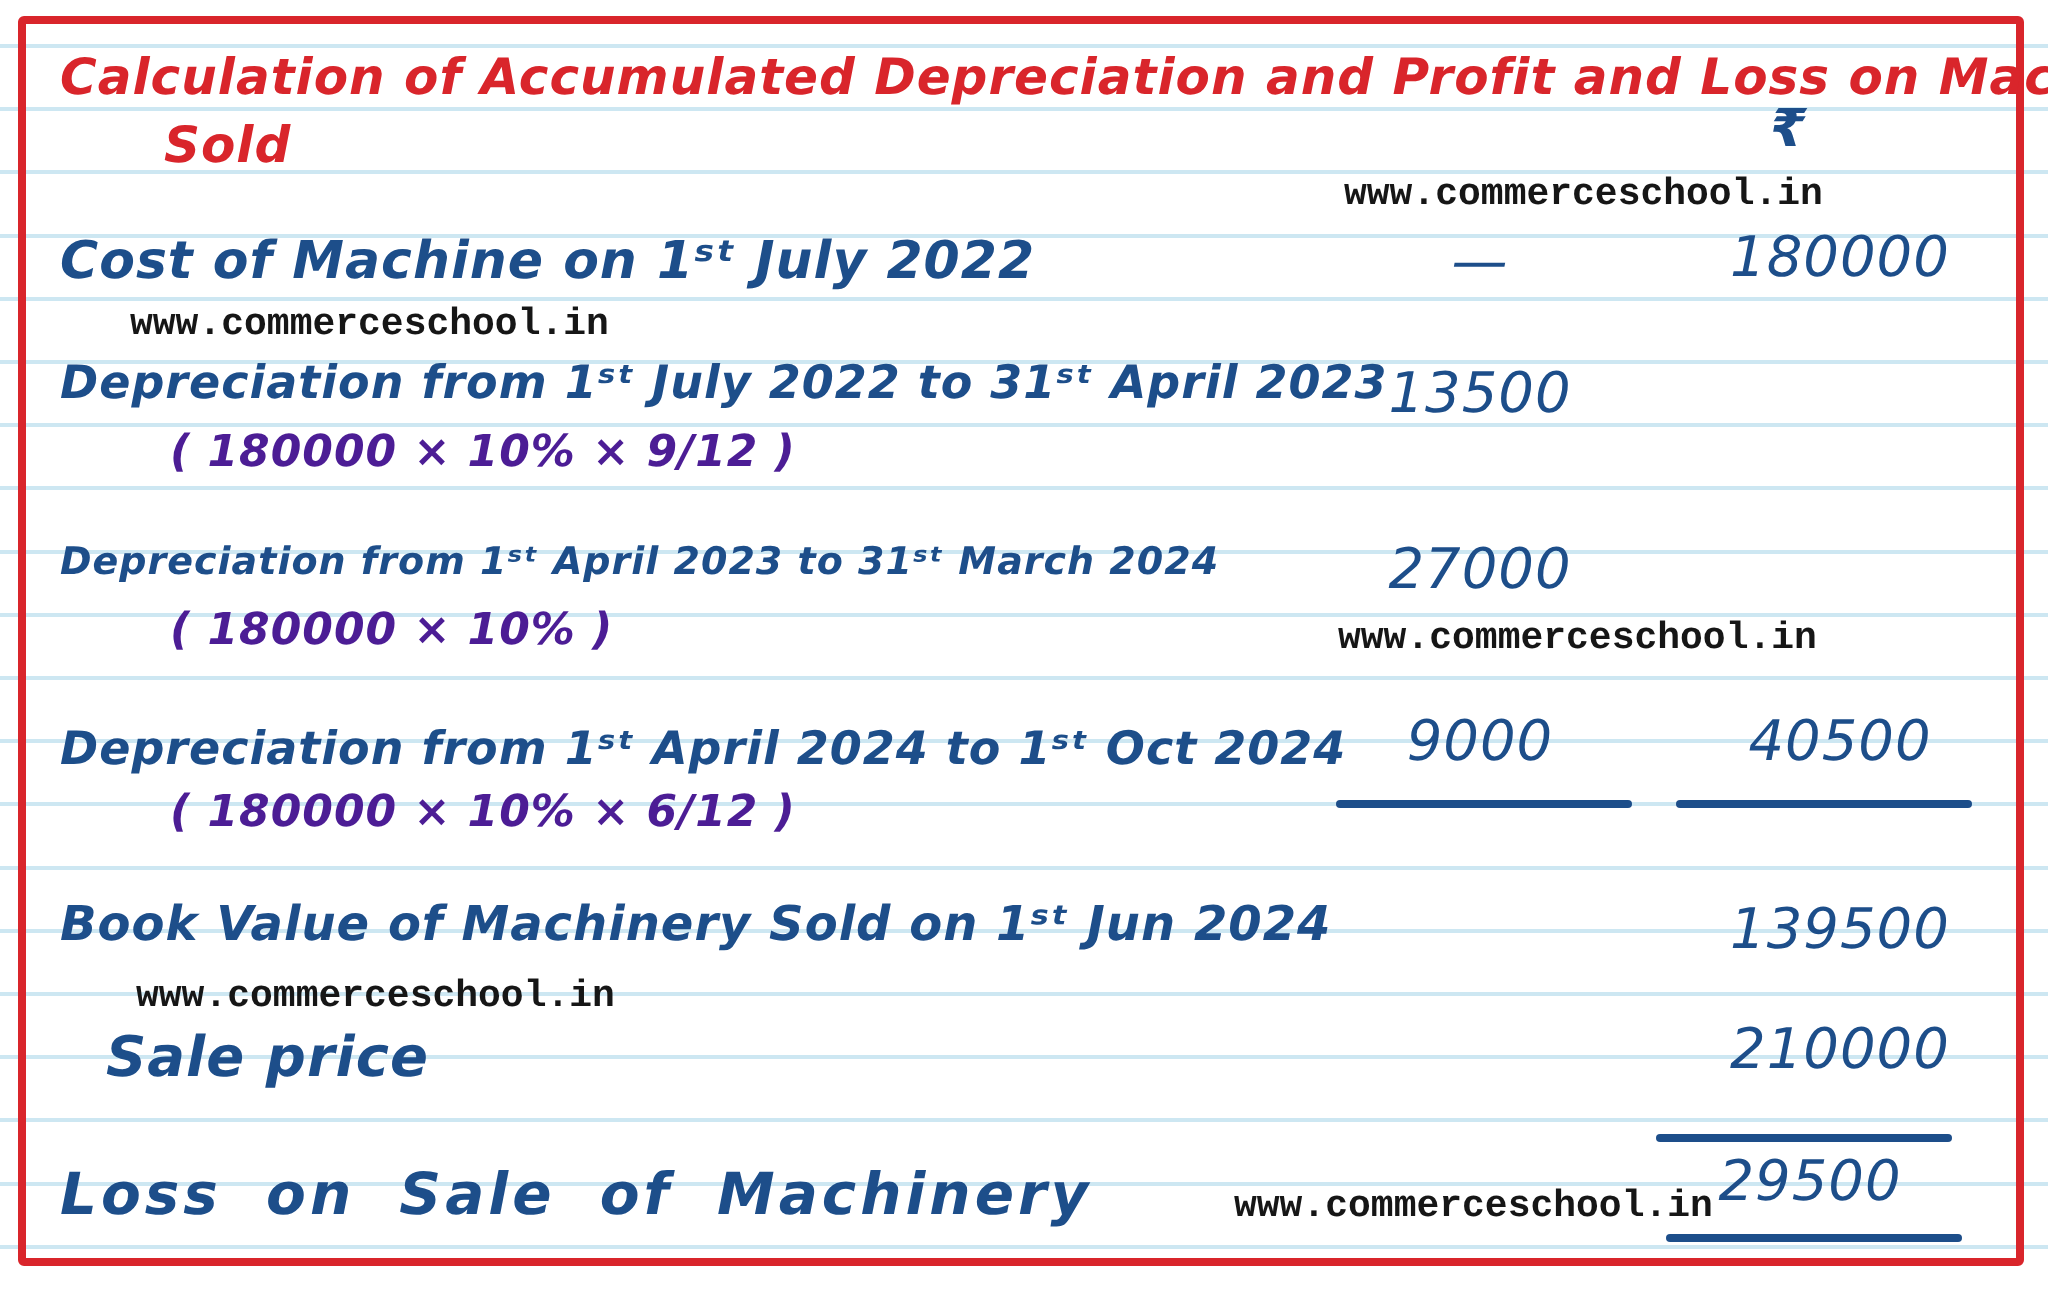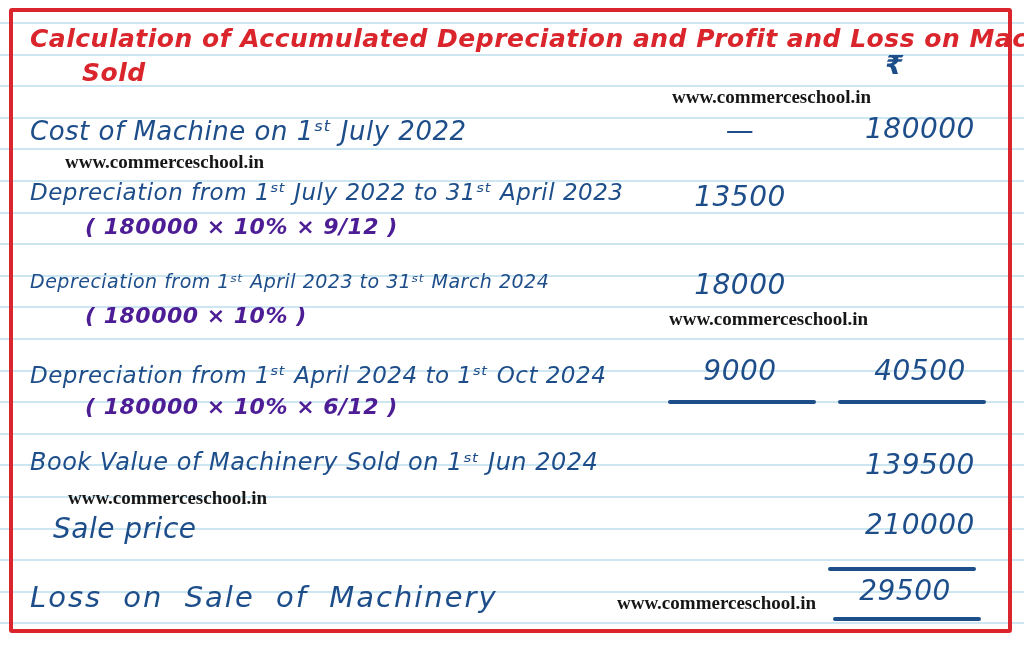--- a/index.html
+++ b/index.html
@@ -34,21 +34,21 @@
     border: 4px solid #d9252b;
     border-radius: 3px;
     box-sizing: border-box;
   }
   .hw { font-style: italic; letter-spacing: 0.5px; white-space: nowrap; position: absolute; }
   .red   { color: #d9252b; }
   .blue  { color: #1d4e8a; }
   .green { color: #4c1d95; }
   .watermark {
     position: absolute;
-    font-family: Liberation Serif, serif;
+    font-family: Liberation Mono, monospace;
     font-weight: bold;
     font-style: normal;
     font-size: 19px;
     color: #161616;
     letter-spacing: 0px;
     white-space: nowrap;
   }
   .title1 { left: 30px; top: 24px; font-size: 25px; font-weight: bold; }
   .title2 { left: 42px; top: 58px; font-size: 25px; font-weight: bold; margin-left: 40px; }
   .rupee  { left: 885px; top: 50px; font-size: 26px; font-weight: bold; }
@@ -57,21 +57,21 @@
   .col1 { left: 665px; width: 150px; }
   .col2 { left: 840px; width: 160px; }
 
   .rule {
     position: absolute;
     height: 4px;
     background: #1d4e8a;
     border-radius: 2px;
   }
   .formula { font-size: 22px; font-weight: bold; }
-  .label { font-weight: normal; }
+  .label { font-weight: bold; }
 </style>
 </head>
 <body>
 
 <div class="paper">
   <div class="ruled-lines"></div>
   <div class="page-border"></div>
 
   <span class="hw red title1">Calculation of Accumulated Depreciation and Profit and Loss on Machinery</span>
   <span class="hw red title2">Sold</span>
@@ -85,21 +85,21 @@
 
   <span class="hw blue label" style="left:30px; top:116px; font-size:26px;">Cost of Machine on 1ˢᵗ July 2022</span>
   <span class="hw blue amount col1" style="top:114px;">—</span>
   <span class="hw blue amount col2" style="top:112px;">180000</span>
 
   <span class="hw blue label" style="left:30px; top:179px; font-size:23px;">Depreciation from 1ˢᵗ July 2022 to 31ˢᵗ April 2023</span>
   <span class="hw blue amount col1" style="top:180px;">13500</span>
   <span class="hw green formula" style="left:85px; top:214px;">( 180000 × 10% × 9/12 )</span>
 
   <span class="hw blue label" style="left:30px; top:270px; font-size:19px;">Depreciation from 1ˢᵗ April 2023 to 31ˢᵗ March 2024</span>
-  <span class="hw blue amount col1" style="top:268px;">18000</span>
+  <span class="hw blue amount col1" style="top:268px;">27000</span>
   <span class="hw green formula" style="left:85px; top:303px;">( 180000 × 10% )</span>
 
   <span class="hw blue label" style="left:30px; top:362px; font-size:23px;">Depreciation from 1ˢᵗ April 2024 to 1ˢᵗ Oct 2024</span>
   <span class="hw blue amount col1" style="top:354px;">9000</span>
   <span class="hw blue amount col2" style="top:354px;">40500</span>
   <div class="rule" style="left:668px; top:400px; width:148px;"></div>
   <div class="rule" style="left:838px; top:400px; width:148px;"></div>
   <span class="hw green formula" style="left:85px; top:394px;">( 180000 × 10% × 6/12 )</span>
 
   <span class="hw blue label" style="left:30px; top:448px; font-size:24px;">Book Value of Machinery Sold on 1ˢᵗ Jun 2024</span>

